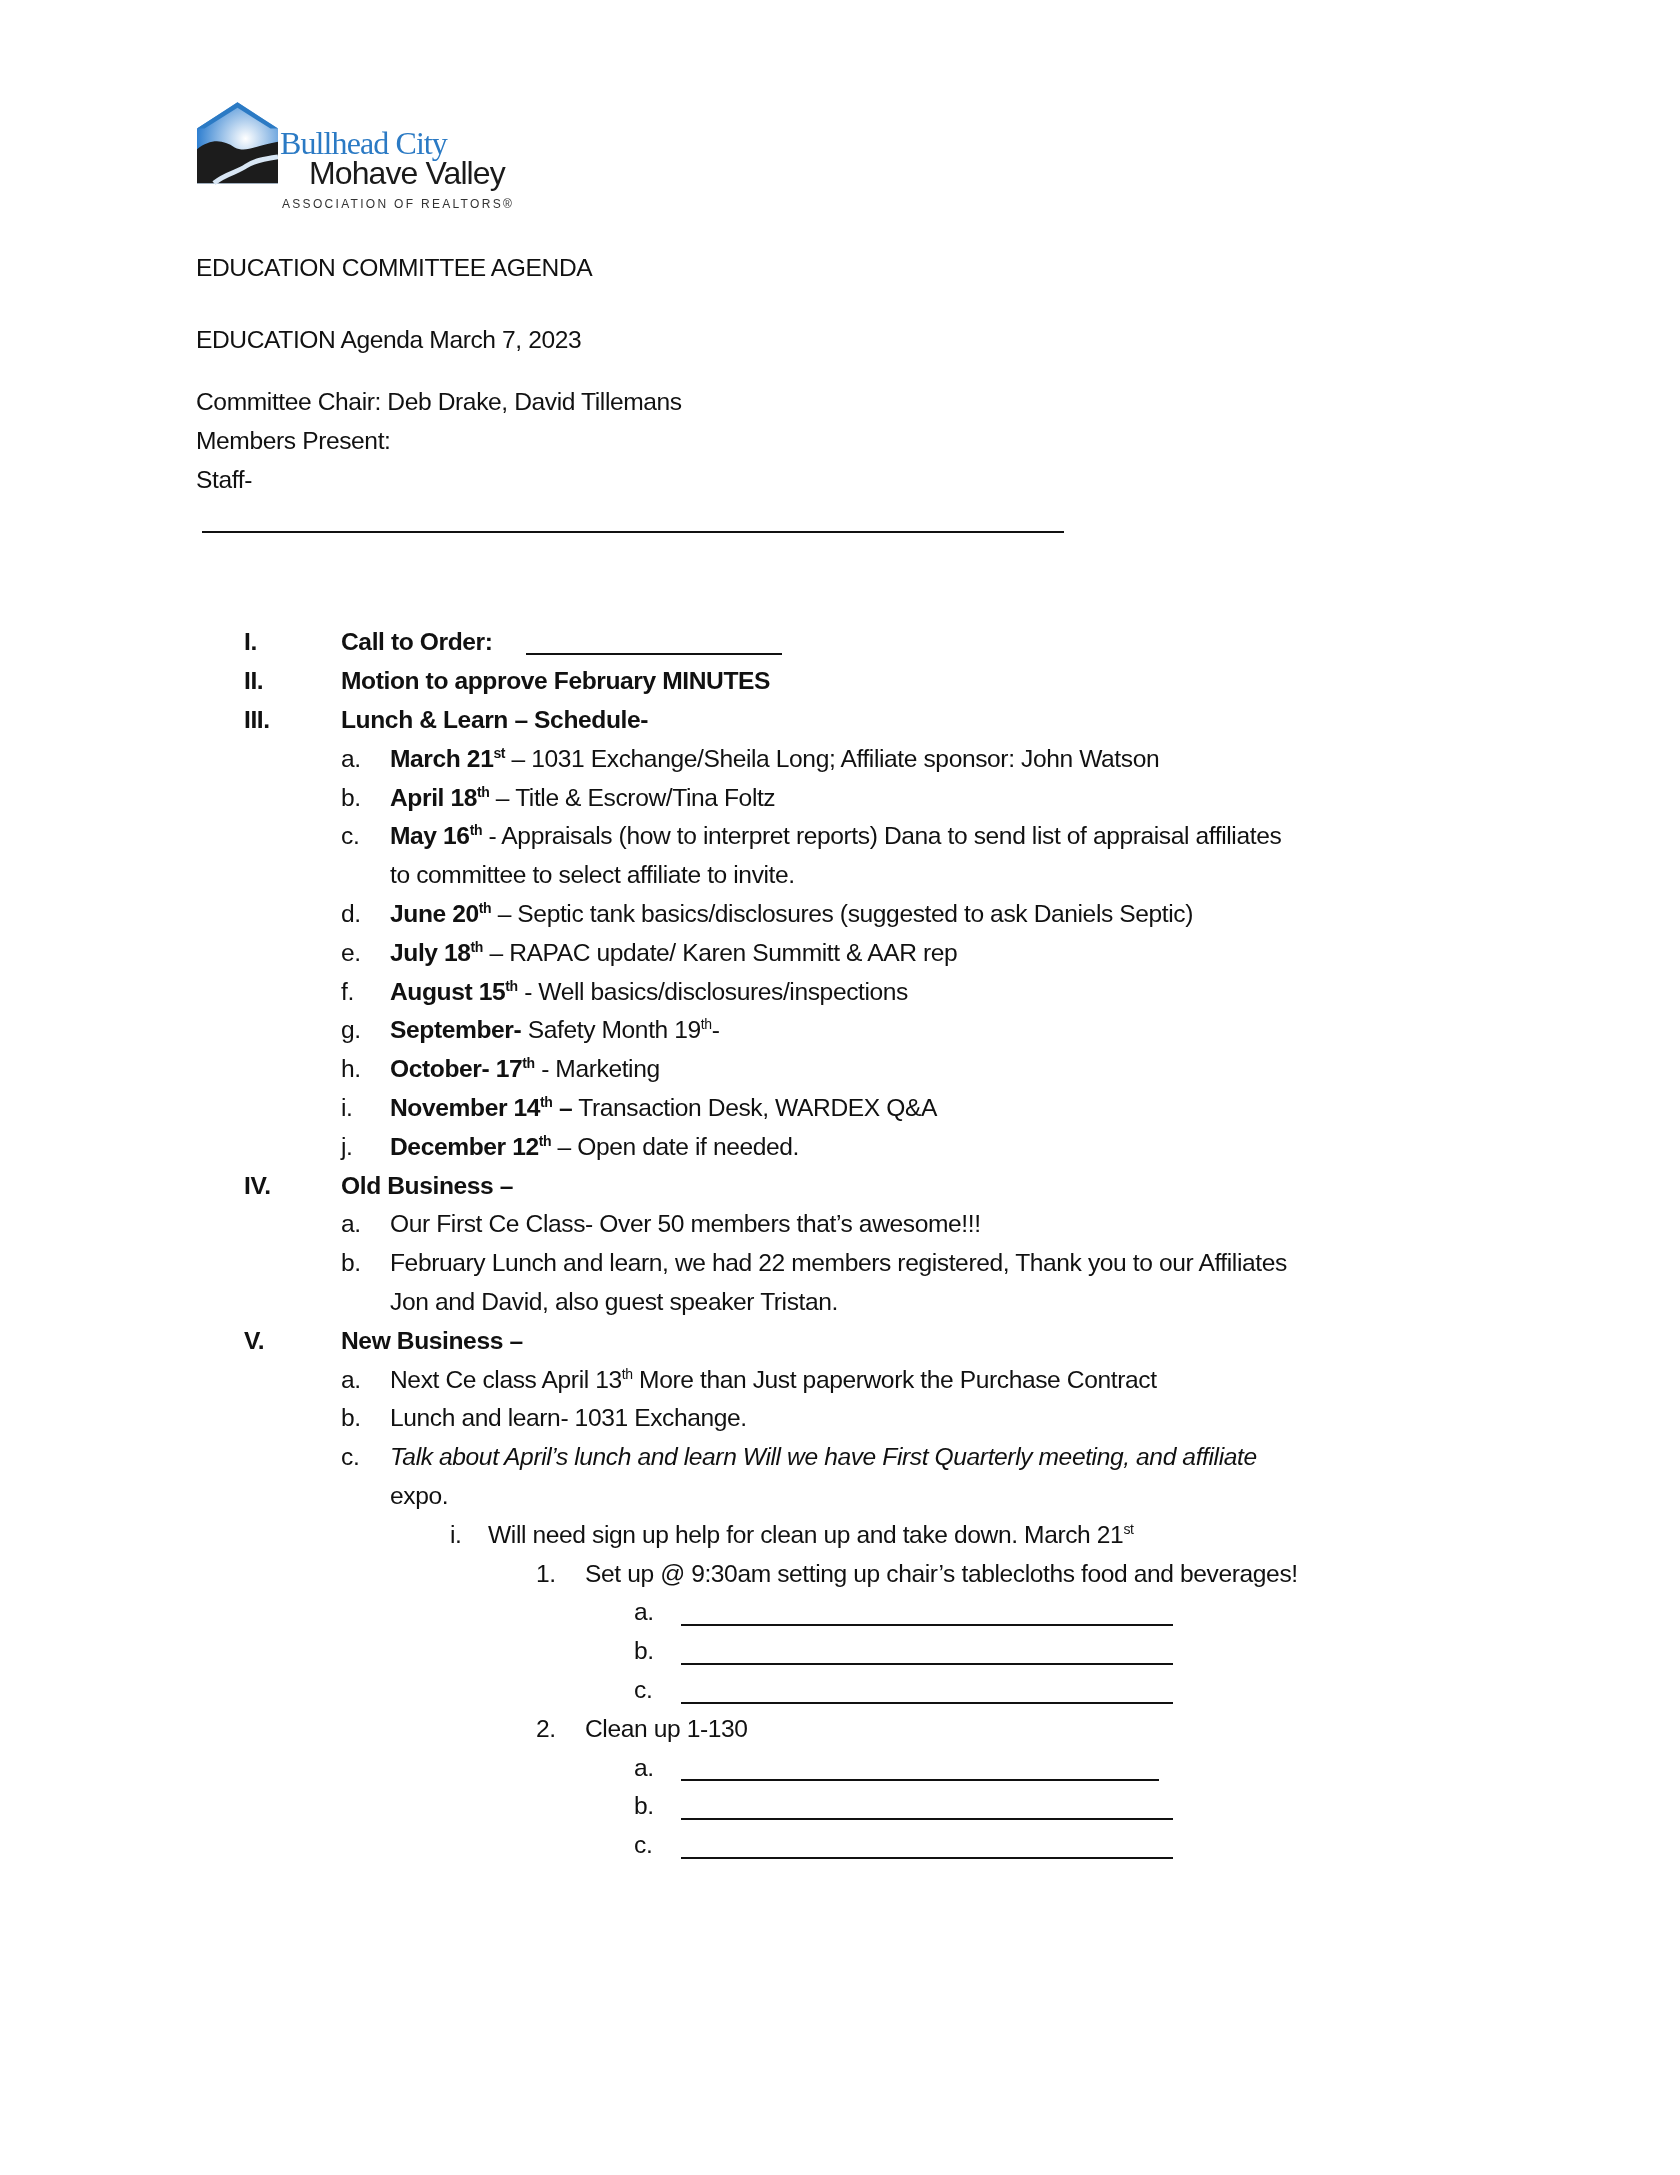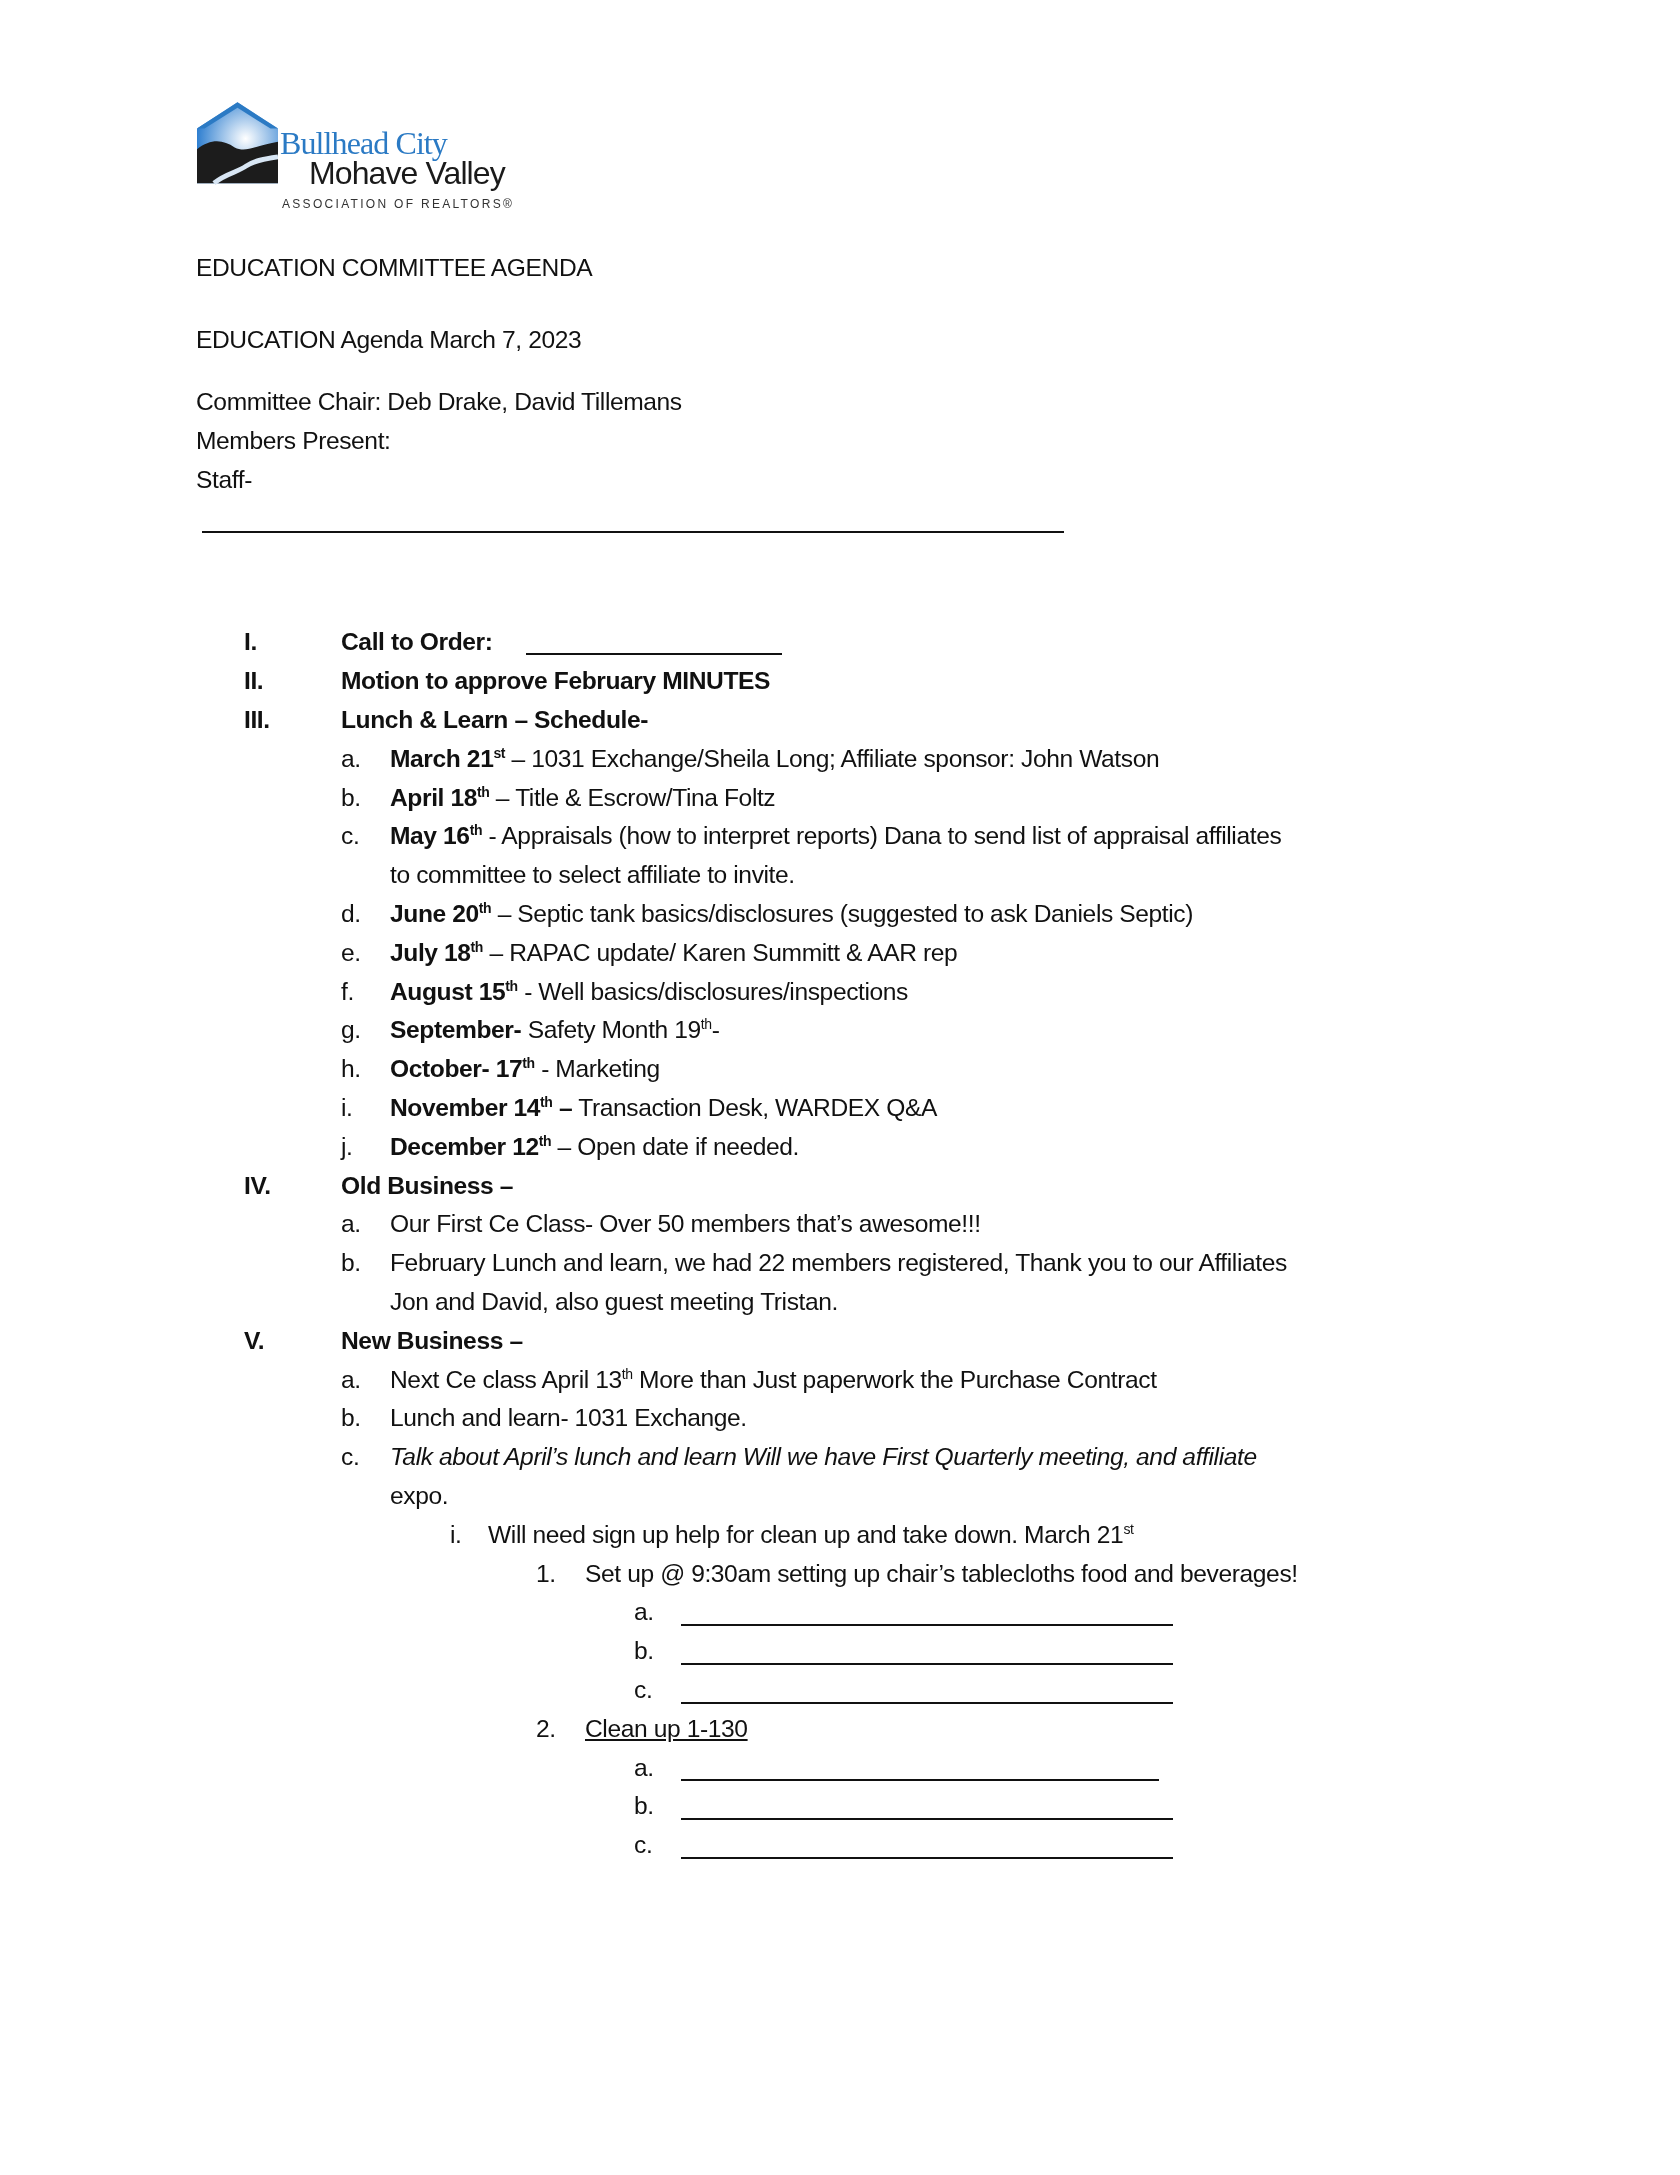--- a/index.html
+++ b/index.html
@@ -85,21 +85,21 @@
 <div class="abs t" style="left:390px;top:1133px;"><b>December 12</b><sup class="b">th</sup><span> – Open date if needed.</span></div>
 
 <div class="abs t b" style="left:244px;top:1172px;">IV.</div>
 <div class="abs t b" style="left:341px;top:1172px;">Old Business –</div>
 
 <div class="abs t" style="left:341px;top:1210px;">a.</div>
 <div class="abs t" style="left:390px;top:1210px;">Our First Ce Class- Over 50 members that’s awesome!!!</div>
 
 <div class="abs t" style="left:341px;top:1249px;">b.</div>
 <div class="abs t" style="left:390px;top:1249px;">February Lunch and learn, we had 22 members registered, Thank you to our Affiliates</div>
-<div class="abs t" style="left:390px;top:1288px;">Jon and David, also guest meeting Tristan.</div>
+<div class="abs t" style="left:390px;top:1288px;">Jon and David, also guest speaker Tristan.</div>
 
 <div class="abs t b" style="left:244px;top:1327px;">V.</div>
 <div class="abs t b" style="left:341px;top:1327px;text-align:right;">New Business –</div>
 
 <div class="abs t" style="left:341px;top:1366px;">a.</div>
 <div class="abs t" style="left:390px;top:1366px;"><span>Next Ce class April 13</span><sup>th</sup><span> More than Just paperwork the Purchase Contract</span></div>
 
 <div class="abs t" style="left:341px;top:1404px;">b.</div>
 <div class="abs t" style="left:390px;top:1404px;">Lunch and learn- 1031 Exchange.</div>
 
@@ -114,21 +114,21 @@
 <div class="abs t" style="left:585px;top:1560px;">Set up @ 9:30am setting up chair’s tablecloths food and beverages!</div>
 
 <div class="abs t" style="left:634px;top:1598px;">a.</div>
 <div class="rule" style="left:681px;top:1624px;width:492px;"></div>
 <div class="abs t" style="left:634px;top:1637px;">b.</div>
 <div class="rule" style="left:681px;top:1663px;width:492px;"></div>
 <div class="abs t" style="left:634px;top:1676px;">c.</div>
 <div class="rule" style="left:681px;top:1702px;width:492px;"></div>
 
 <div class="abs t" style="left:536px;top:1715px;">2.</div>
-<div class="abs t" style="left:585px;top:1715px;text-decoration:underline;">Clean up 1-130</div>
+<div class="abs t" style="left:585px;top:1715px;">Clean up 1-130</div>
 
 <div class="abs t" style="left:634px;top:1754px;">a.</div>
 <div class="rule" style="left:681px;top:1779px;width:478px;"></div>
 <div class="abs t" style="left:634px;top:1792px;">b.</div>
 <div class="rule" style="left:681px;top:1818px;width:492px;"></div>
 <div class="abs t" style="left:634px;top:1831px;">c.</div>
 <div class="rule" style="left:681px;top:1857px;width:492px;"></div>
 
 
 </body></html>

